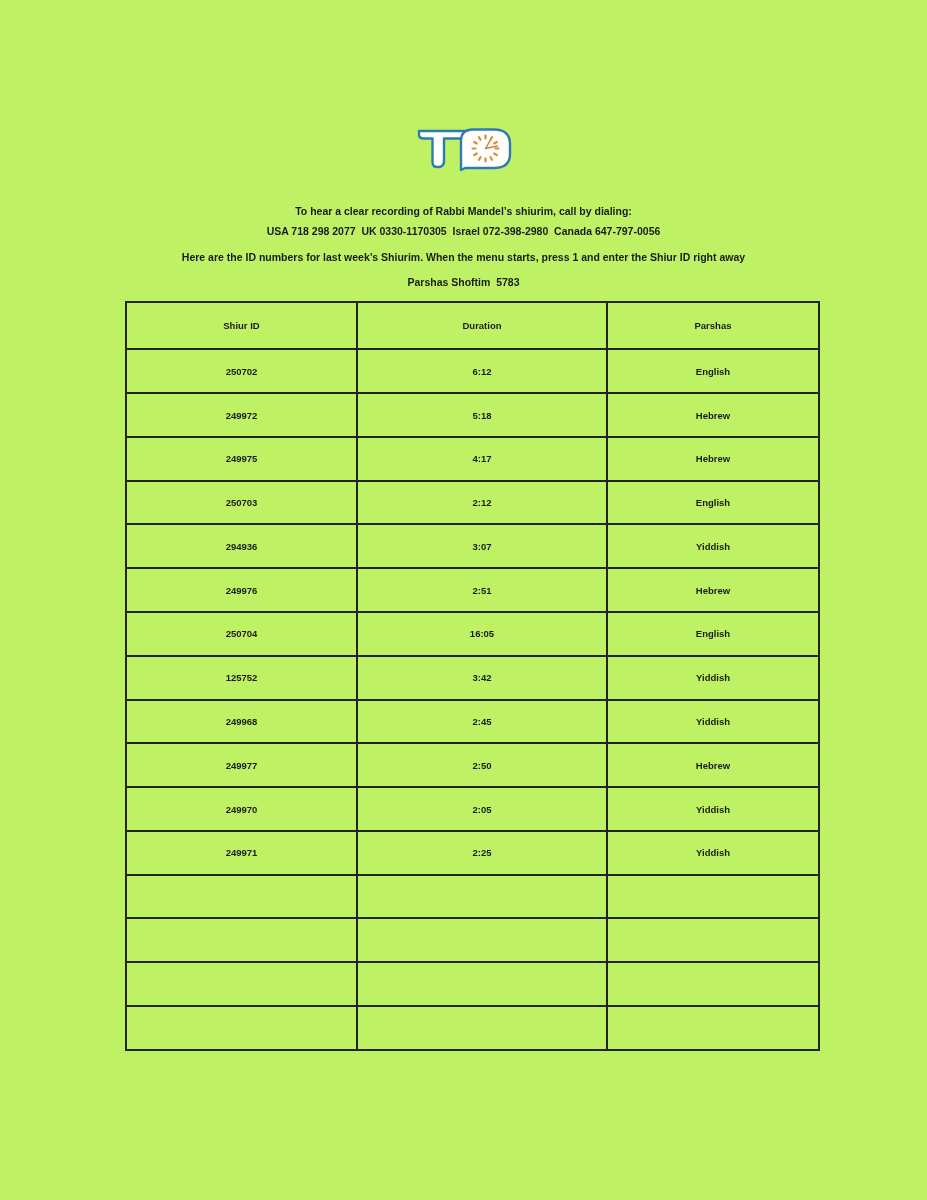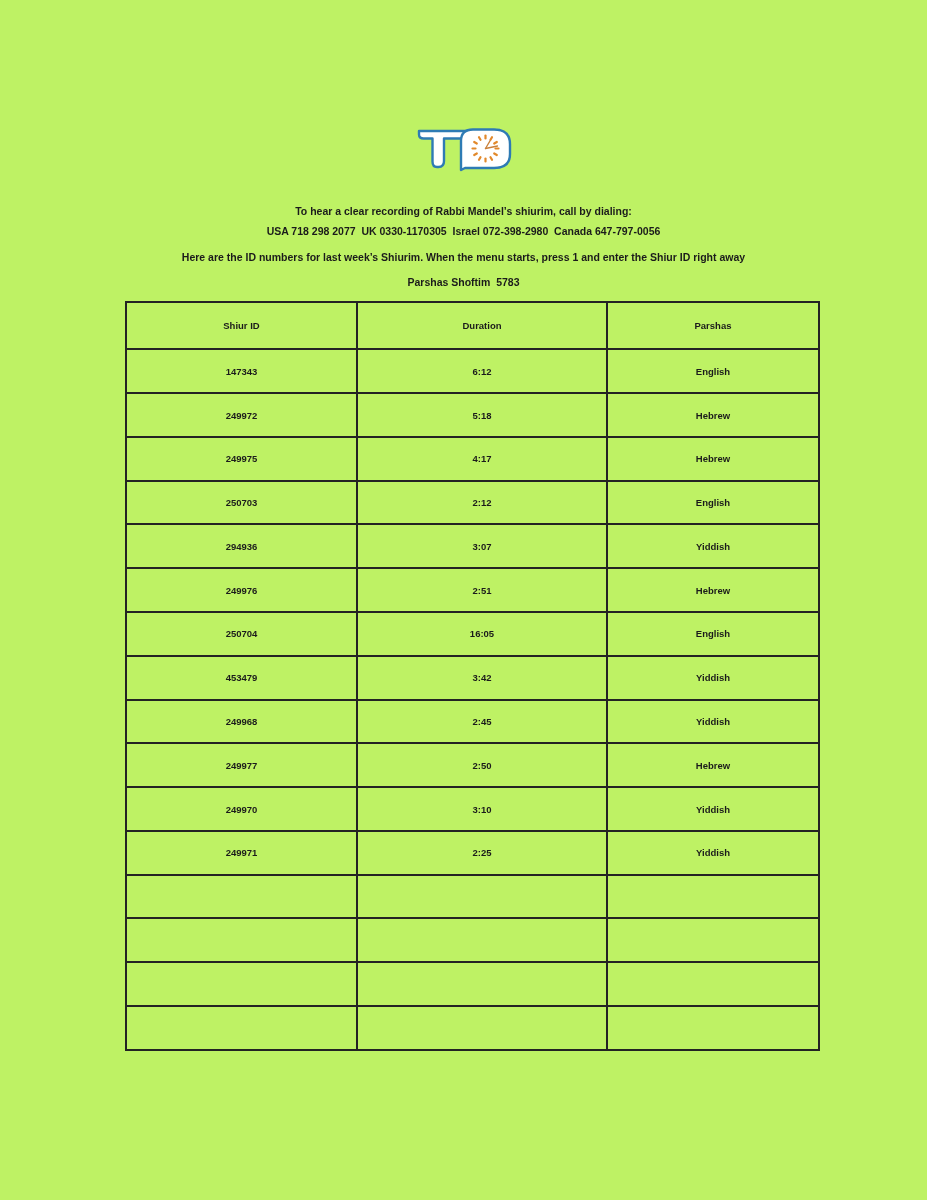--- a/index.html
+++ b/index.html
@@ -107,21 +107,21 @@
         <col style="width:250px">
         <col style="width:212px">
       </colgroup>
       <tbody>
         <tr class="hdr">
           <th>Shiur ID</th>
           <th>Duration</th>
           <th>Parshas</th>
         </tr>
         <tr class="row">
-          <td>147343</td>
+          <td>250702</td>
           <td>6:12</td>
           <td>English</td>
         </tr>
         <tr class="row">
           <td>249972</td>
           <td>5:18</td>
           <td>Hebrew</td>
         </tr>
         <tr class="row">
           <td>249975</td>
@@ -142,37 +142,37 @@
           <td>249976</td>
           <td>2:51</td>
           <td>Hebrew</td>
         </tr>
         <tr class="row">
           <td>250704</td>
           <td>16:05</td>
           <td>English</td>
         </tr>
         <tr class="row">
-          <td>453479</td>
+          <td>125752</td>
           <td>3:42</td>
           <td>Yiddish</td>
         </tr>
         <tr class="row">
           <td>249968</td>
           <td>2:45</td>
           <td>Yiddish</td>
         </tr>
         <tr class="row">
           <td>249977</td>
           <td>2:50</td>
           <td>Hebrew</td>
         </tr>
         <tr class="row">
           <td>249970</td>
-          <td>3:10</td>
+          <td>2:05</td>
           <td>Yiddish</td>
         </tr>
         <tr class="row">
           <td>249971</td>
           <td>2:25</td>
           <td>Yiddish</td>
         </tr>
         <tr class="row">
           <td></td>
           <td></td>

